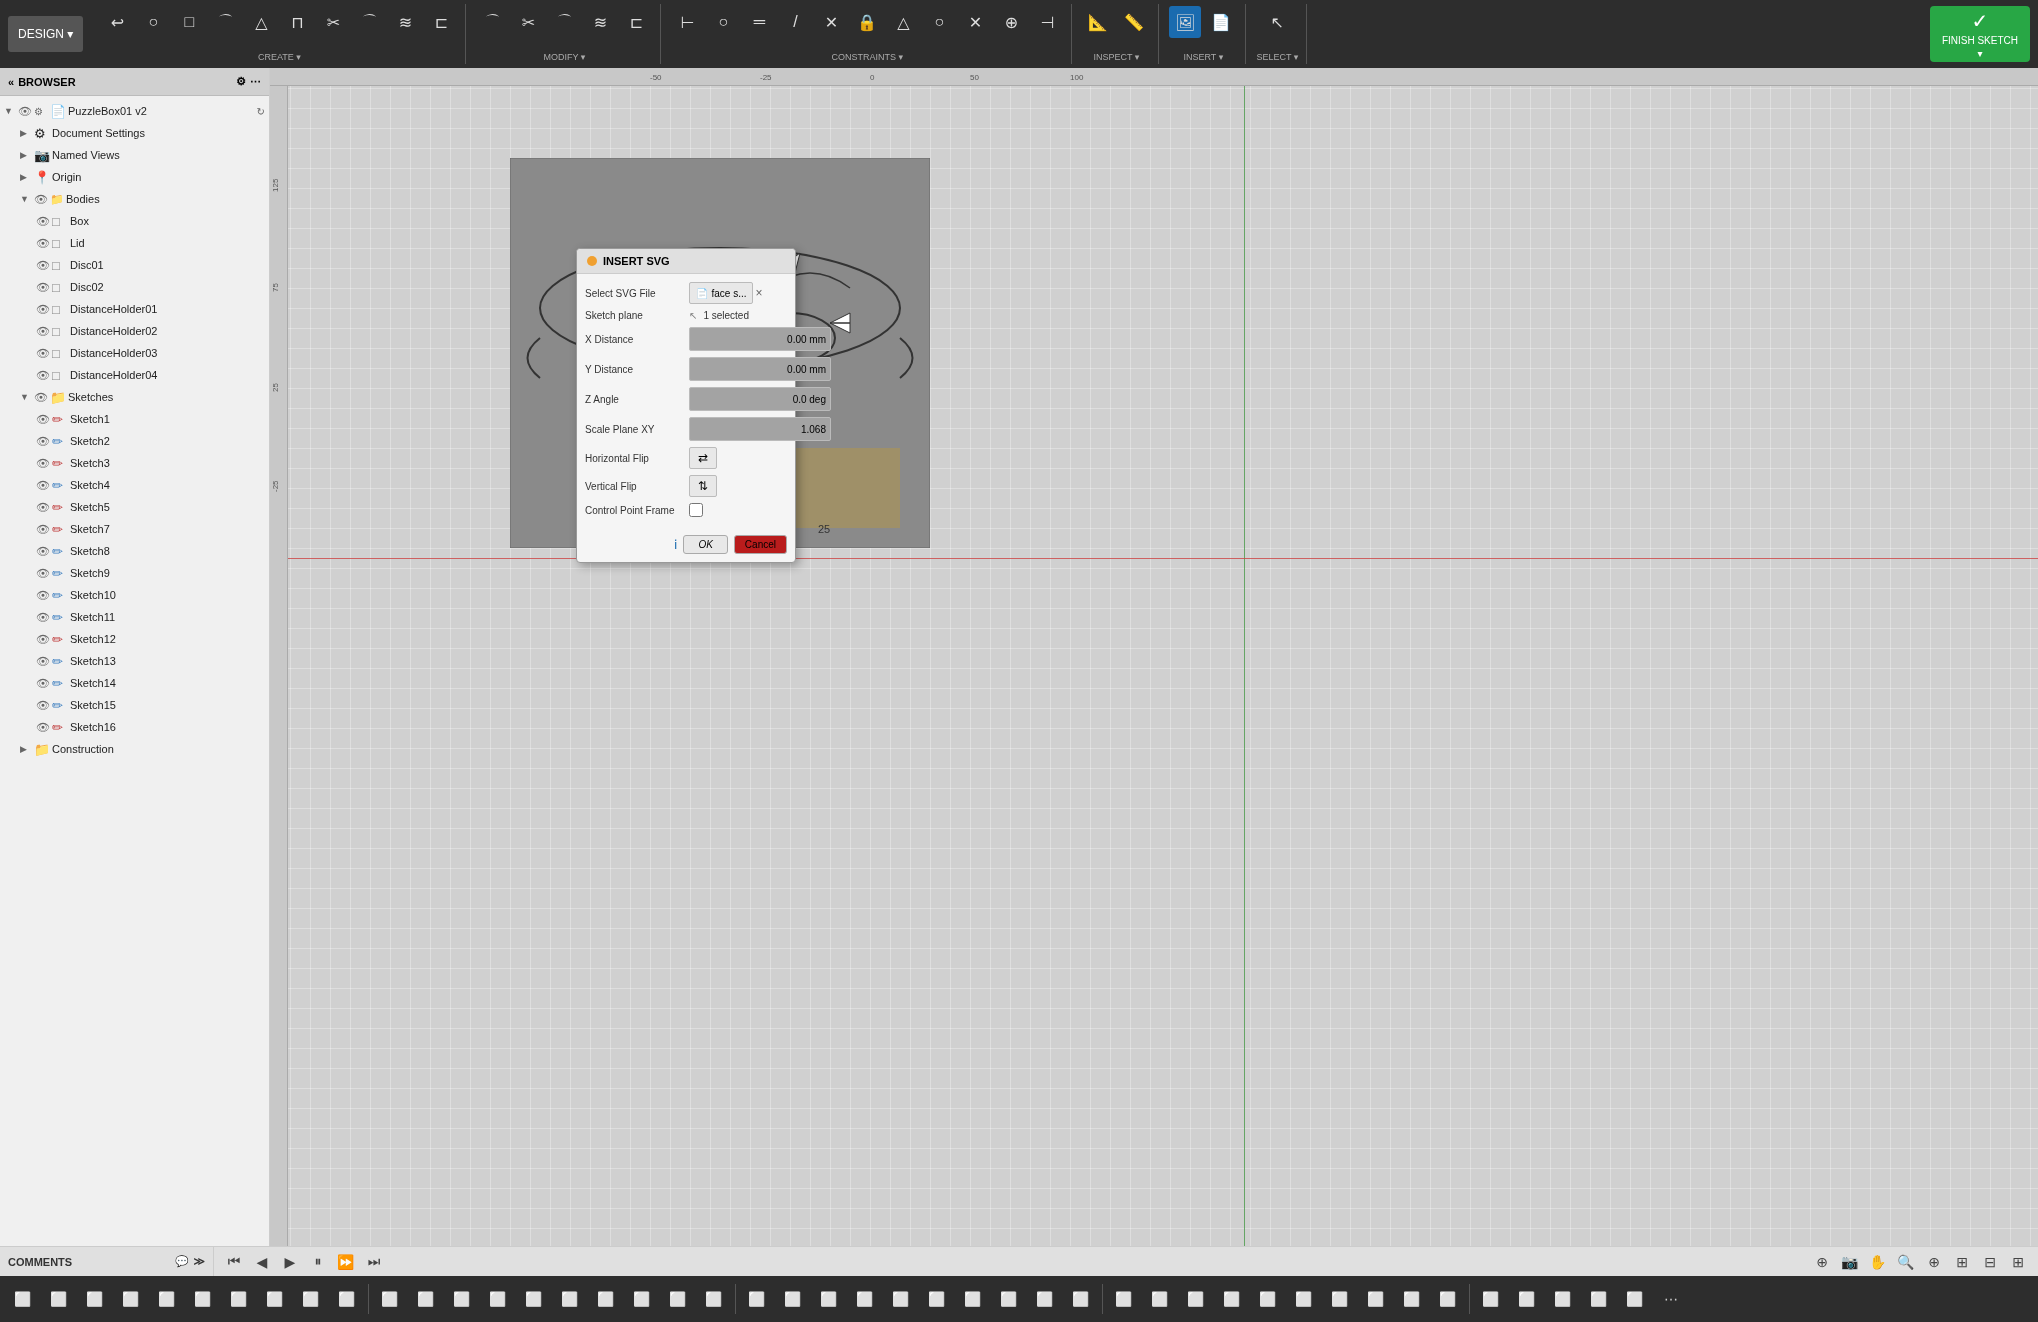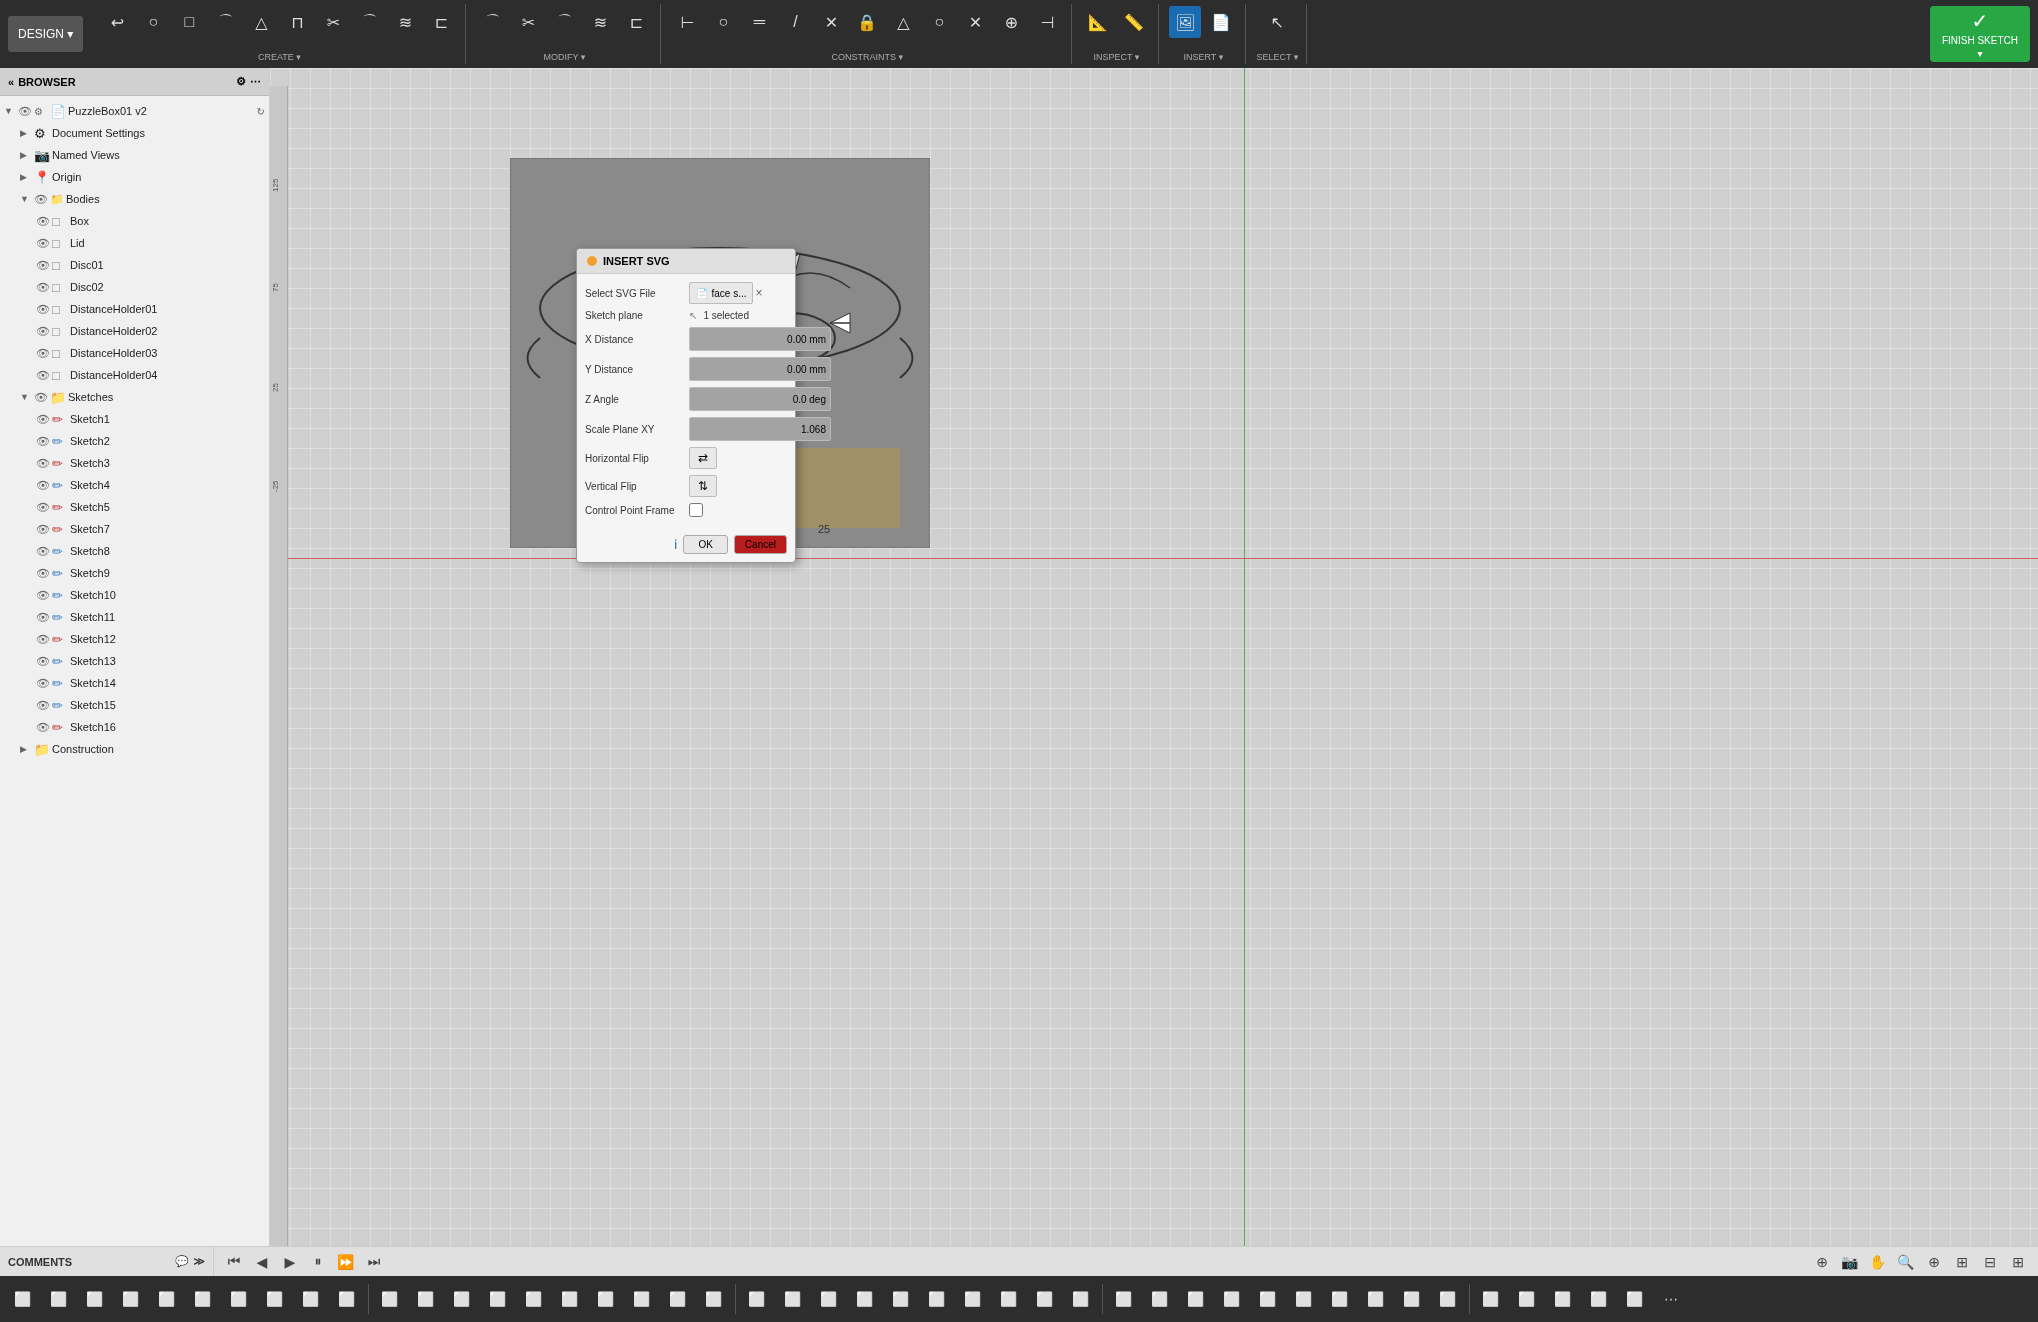--- a/index.html
+++ b/index.html
@@ -283,20 +283,21 @@
       gap: 6px;
       padding: 4px 8px 8px;
     }
     .btn-ok {
       background: #e8e8e8;
       border: 1px solid #aaa;
       border-radius: 3px;
       padding: 3px 14px;
       font-size: 10px;
       cursor: pointer;
+      font-style: italic;
     }
     .btn-cancel {
       background: #b91c1c;
       border: 1px solid #aaa;
       border-radius: 3px;
       padding: 3px 10px;
       font-size: 10px;
       cursor: pointer;
     }
     .info-icon {
@@ -711,20 +712,29 @@
     </div>
   </div>
 
   <div class="canvas-area">
     <div class="grid-canvas">
 
       <div style="position:absolute; top:0; bottom:0; left:calc(50% + 90px); width:1px; background:#4a9a4a; opacity:0.8;"></div>
 
       <div style="position:absolute; left:0; right:0; top:490px; height:1px; background:#cc4444; opacity:0.8;"></div>
 
+      <div style="position:absolute; top:0; left:0; right:0; height:18px; background:#c8c8c8; border-bottom:1px solid #aaa; font-size:8px; color:#555; overflow:hidden;">
+        <svg width="100%" height="18">
+          <text x="380" y="12" font-size="8" fill="#555">-50</text>
+          <text x="490" y="12" font-size="8" fill="#555">-25</text>
+          <text x="600" y="12" font-size="8" fill="#555">0</text>
+          <text x="700" y="12" font-size="8" fill="#555">50</text>
+          <text x="800" y="12" font-size="8" fill="#555">100</text>
+        </svg>
+      </div>
 
       <div style="position:absolute; top:18px; left:0; bottom:0; width:18px; background:#c8c8c8; border-right:1px solid #aaa; font-size:8px; color:#555; overflow:hidden;">
         <svg width="18" height="100%">
           <text x="2" y="100" font-size="8" fill="#555" transform="rotate(-90 8 100)">125</text>
           <text x="2" y="200" font-size="8" fill="#555" transform="rotate(-90 8 200)">75</text>
           <text x="2" y="300" font-size="8" fill="#555" transform="rotate(-90 8 300)">25</text>
           <text x="2" y="400" font-size="8" fill="#555" transform="rotate(-90 8 400)">-25</text>
         </svg>
       </div>
 

